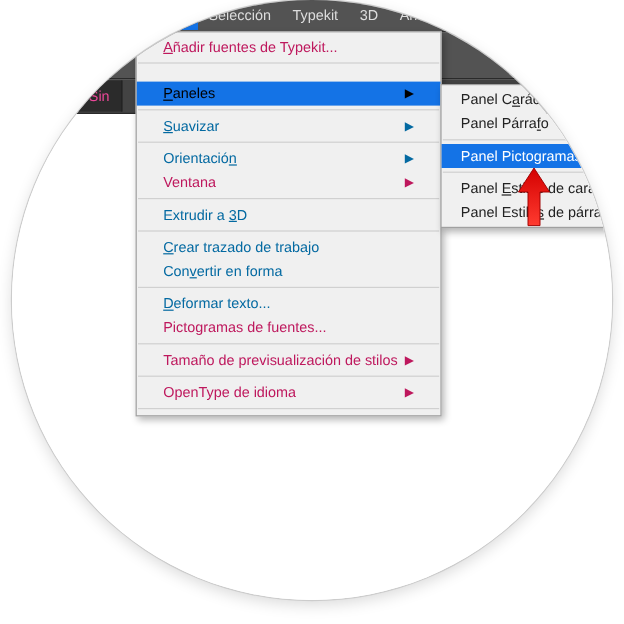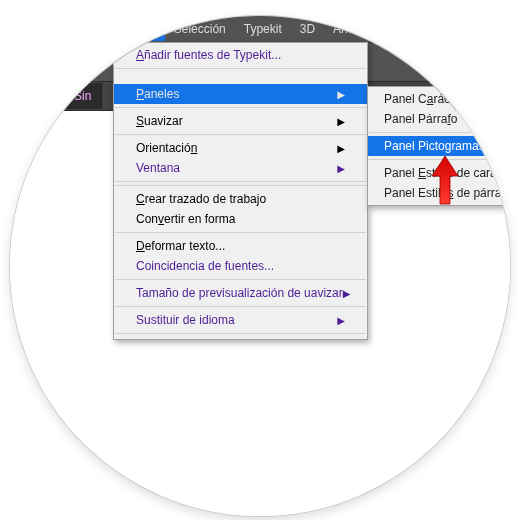--- a/index.html
+++ b/index.html
@@ -7,21 +7,21 @@
     font-family: "Segoe UI", Tahoma, sans-serif;
     font-size: 12px;
     background: #fff;
     width: 520px;
     height: 520px;
     overflow: hidden;
     position: relative;
   }
   .circle-mask {
     position: absolute;
-    top: 16px;
+    top: 0;
     left: 10px;
     width: 500px;
     height: 500px;
     border-radius: 50%;
     overflow: hidden;
     box-shadow: 0 0 0 1px #ccc, 0 4px 12px rgba(0,0,0,0.15);
     background: #fff;
   }
   .app {
     position: absolute;
@@ -95,21 +95,21 @@
     padding-left: 10px;
     color: #c8c8c8;
     border-bottom: 1px solid #2a2a2a;
   }
   .tab {
     padding: 6px 10px;
     display: flex;
     align-items: center;
     gap: 6px;
     background: #2b2b2b;
-    color: #f0abfc;
+    color: #ec4899;
     border-right: 1px solid #222;
   }
   .tabsbar .fragment {
     padding: 6px 10px;
     color: #bbb;
   }
   .canvas {
     background: #fff;
     height: 420px;
   }
@@ -119,33 +119,33 @@
     top: 26px;
     left: 103px;
     width: 253px;
     background: #f0f0f0;
     border: 1px solid #a0a0a0;
     box-shadow: 2px 3px 6px rgba(0,0,0,0.3);
     padding: 2px 0;
   }
   .menu .row {
     padding: 3px 22px 3px 22px;
-    color: #4c1d95;
+    color: #be185d;
     display: flex;
     justify-content: space-between;
     align-items: center;
     cursor: default;
     white-space: nowrap;
   }
   .menu .row.disabled {
-    color: #000000;
+    color: #0369a1;
   }
   .menu .row.hl {
     background: #1473e6;
-    color: #e5e5e5;
+    color: #000000;
     margin-top: 15px;
   }
   .menu .sep {
     height: 1px;
     background: #d0d0d0;
     margin: 3px 1px;
   }
   .sub-arrow {
     font-size: 10px;
   }
@@ -245,42 +245,45 @@
     <div class="sep"></div>
     <div class="row disabled">
         <span>Orientació<span class="underline">n</span></span>
         <span class="sub-arrow">▶</span>
       </div>
     <div class="row">
         <span>Ventana</span>
         <span class="sub-arrow">▶</span>
       </div>
     <div class="sep"></div>
+    <div class="row disabled">
+        <span>Extrudir a <span class="underline">3</span>D</span>
+      </div>
     <div class="sep"></div>
     <div class="row disabled">
         <span><span class="underline">C</span>rear trazado de trabajo</span>
       </div>
     <div class="row disabled">
         <span>Con<span class="underline">v</span>ertir en forma</span>
       </div>
     <div class="sep"></div>
     <div class="row disabled">
         <span><span class="underline">D</span>eformar texto...</span>
       </div>
     <div class="row">
-        <span>Coincidencia de fuentes...</span>
-      </div>
-    <div class="sep"></div>
-    <div class="row">
-        <span>Tamaño de previsualización de uavizar</span>
-        <span class="sub-arrow">▶</span>
-      </div>
-    <div class="sep"></div>
-    <div class="row">
-        <span>Sustituir de idioma</span>
+        <span>Pictogramas de fuentes...</span>
+      </div>
+    <div class="sep"></div>
+    <div class="row">
+        <span>Tamaño de previsualización de stilos</span>
+        <span class="sub-arrow">▶</span>
+      </div>
+    <div class="sep"></div>
+    <div class="row">
+        <span>OpenType de idioma</span>
         <span class="sub-arrow">▶</span>
       </div>
     <div class="sep"></div>
   </div>
 
   <div class="submenu">
     <div class="row">Panel C<span class="underline">a</span>rácter</div>
     <div class="row">Panel Párra<span class="underline">f</span>o</div>
     <div class="sep"></div>
     <div class="row hl">Panel Pictogramas</div>

